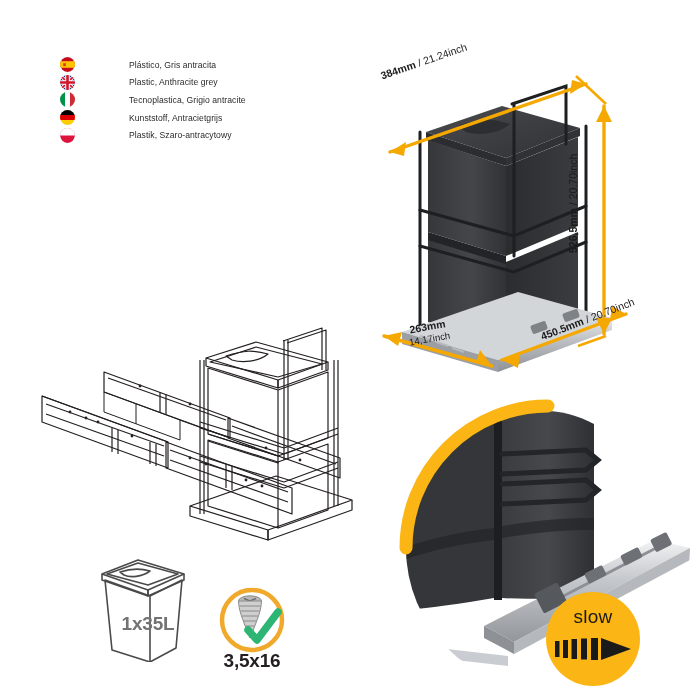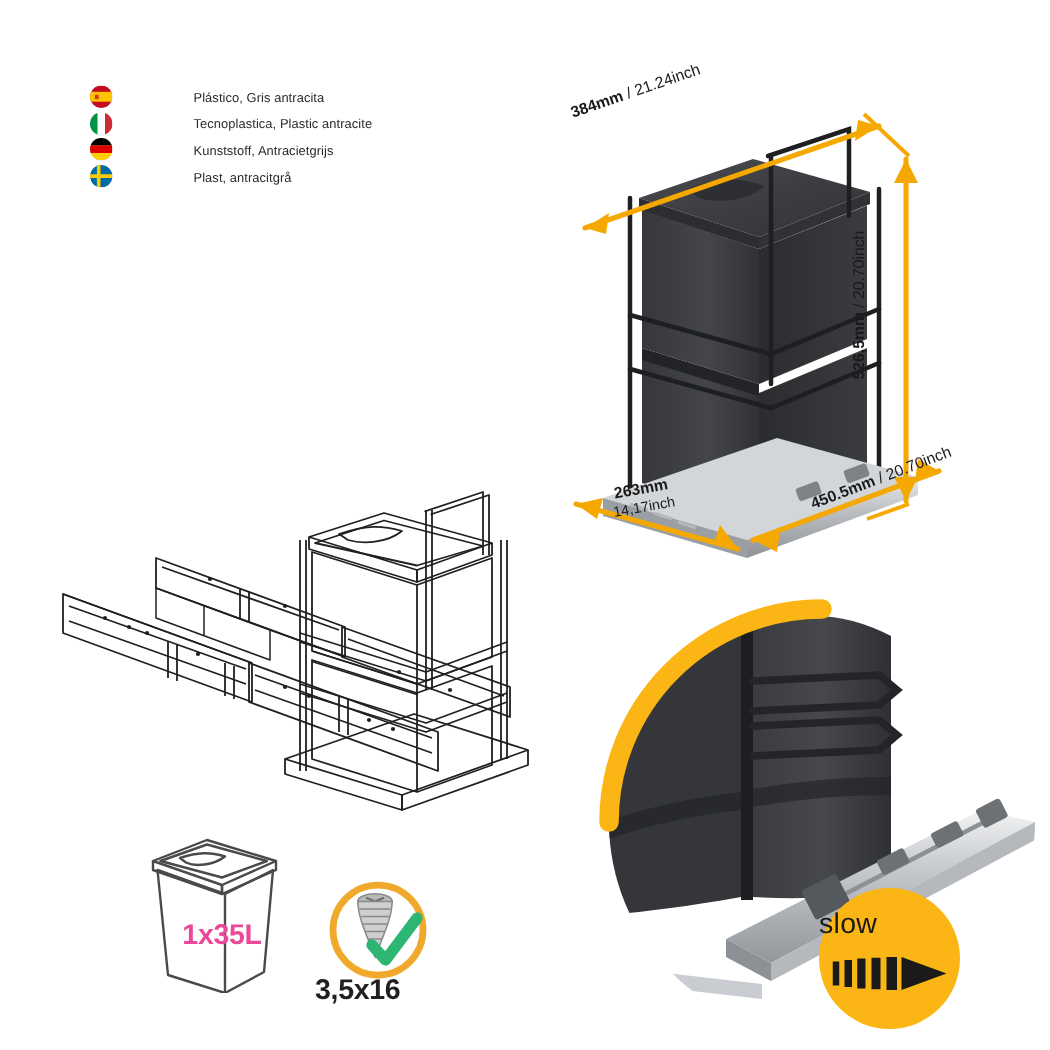--- a/index.html
+++ b/index.html
@@ -29,31 +29,31 @@
   #dim-height{left:567px;top:253px;transform:rotate(-90deg);transform-origin:left top;font-size:10.5px;}
   #dim-depth{left:539px;top:331px;transform:rotate(-21deg);transform-origin:left top;font-size:10.5px;}
   #dim-front{left:406px;top:325px;transform:rotate(-10deg);transform-origin:left top;
              font-size:10.5px;line-height:11.5px;text-align:center;}
   #dim-front b{display:block;}
   #dim-front span{display:block;font-size:9.6px;}
 
   
   #capacity-icon{position:absolute;left:88px;top:546px;width:108px;height:116px;}
   #capacity-label{position:absolute;left:105px;top:613px;width:86px;text-align:center;
-                  font-size:19px;font-weight:bold;color:#ec4899;letter-spacing:-.2px;}
+                  font-size:19px;font-weight:bold;color:#737373;letter-spacing:-.2px;}
 
   
   #screw-icon{position:absolute;left:216px;top:584px;width:72px;height:72px;}
-  #screw-label{position:absolute;left:210px;top:650px;width:84px;text-align:left;
+  #screw-label{position:absolute;left:210px;top:650px;width:84px;text-align:center;
                font-size:19px;font-weight:bold;color:#231f20;letter-spacing:-.2px;}
 
   
   #slow-badge{position:absolute;left:546px;top:592px;width:94px;height:94px;}
   #slow-badge .circle{position:absolute;inset:0;border-radius:50%;background:#fbb615;}
-  #slow-text{position:absolute;left:0;top:14px;width:94px;
+  #slow-text{position:absolute;left:0;top:14px;width:94px;text-align:center;
              font-size:19px;color:#1a1a1a;letter-spacing:.2px;}
   #slow-arrow{position:absolute;left:9px;top:44px;width:76px;height:26px;}
 
   
   #inset-photo{position:absolute;left:398px;top:398px;width:300px;height:300px;}
 </style>
 </head>
 <body>
 
 <div class="stage">
@@ -64,57 +64,74 @@
       <span class="flag">
         <svg viewBox="0 0 15 15">
             <circle cx="7.5" cy="7.5" r="7.5" fill="#c60b1e"></circle>
         <rect x="0" y="4.2" width="15" height="6.6" fill="#ffc400"></rect>
         <rect x="3.2" y="6.2" width="2.6" height="2.9" fill="#c60b1e" opacity=".75"></rect>
           </svg>
       </span>
       <span class="lang-txt">Plástico, Gris antracita</span>
     </div>
 
+    <div class="lang-row">
+      <span class="flag">
+        <svg viewBox="0 0 15 15">
+            <circle cx="7.5" cy="7.5" r="7.5" fill="#00247d"></circle>
+        <g stroke="#fff" stroke-width="3.4">
+              <path d="M0 0 L15 15"></path>
+              <path d="M15 0 L0 15"></path>
+            </g>
+        <g stroke="#cf142b" stroke-width="1.7">
+              <path d="M0 0 L15 15"></path>
+              <path d="M15 0 L0 15"></path>
+            </g>
+        <path d="M7.5 0 V15 M0 7.5 H15" stroke="#fff" stroke-width="4.6"></path>
+        <path d="M7.5 0 V15 M0 7.5 H15" stroke="#cf142b" stroke-width="2.6"></path>
+          </svg>
+      </span>
+      <span class="lang-txt">Plastic, Anthracite grey</span>
+    </div>
 
     <div class="lang-row">
       <span class="flag">
         <svg viewBox="0 0 15 15">
             <circle cx="7.5" cy="7.5" r="7.5" fill="#fff"></circle>
         <path d="M0 0 H5 V15 H0 Z" fill="#009246"></path>
             <path d="M10 0 H15 V15 H10 Z" fill="#ce2b37"></path>
           </svg>
       </span>
-      <span class="lang-txt">Tecnoplastica, Plastic antracite</span>
+      <span class="lang-txt">Tecnoplastica, Grigio antracite</span>
     </div>
 
 
 
     <div class="lang-row">
       <span class="flag">
         <svg viewBox="0 0 15 15">
             <circle cx="7.5" cy="7.5" r="7.5" fill="#ffce00"></circle>
         <path d="M0 0 H15 V5 H0 Z" fill="#000"></path>
             <path d="M0 5 H15 V10 H0 Z" fill="#dd0000"></path>
           </svg>
       </span>
       <span class="lang-txt">Kunststoff, Antracietgrijs</span>
     </div>
 
-
-
-    <div class="lang-row">
-      <span class="flag">
-        <svg viewBox="0 0 15 15">
-            <circle cx="7.5" cy="7.5" r="7.5" fill="#006aa7"></circle>
-        <path d="M4.6 0 H7 V15 H4.6 Z" fill="#fecc00"></path>
-            <path d="M0 6.2 H15 V8.6 H0 Z" fill="#fecc00"></path>
-          </svg>
-      </span>
-      <span class="lang-txt">Plast, antracitgrå</span>
-    </div>
+    <div class="lang-row">
+      <span class="flag">
+        <svg viewBox="0 0 15 15">
+            <circle cx="7.5" cy="7.5" r="7.5" fill="#dc143c"></circle>
+        <path d="M0 0 H15 V7.5 H0 Z" fill="#fff"></path>
+          </svg>
+      </span>
+      <span class="lang-txt">Plastik, Szaro-antracytowy</span>
+    </div>
+
+
   </div>
 
   <svg style="position:absolute;left:380px;top:60px;width:250px;height:310px;overflow:visible" viewBox="0 0 250 310">
     <defs>
       <linearGradient id="binFace" x1="0" y1="0" x2="1" y2="0">
         <stop offset="0" stop-color="#35373a"></stop>
           <stop offset=".55" stop-color="#44464a"></stop>
         <stop offset="1" stop-color="#303235"></stop>
       </linearGradient>
       <linearGradient id="binSide" x1="0" y1="0" x2="1" y2="0">

